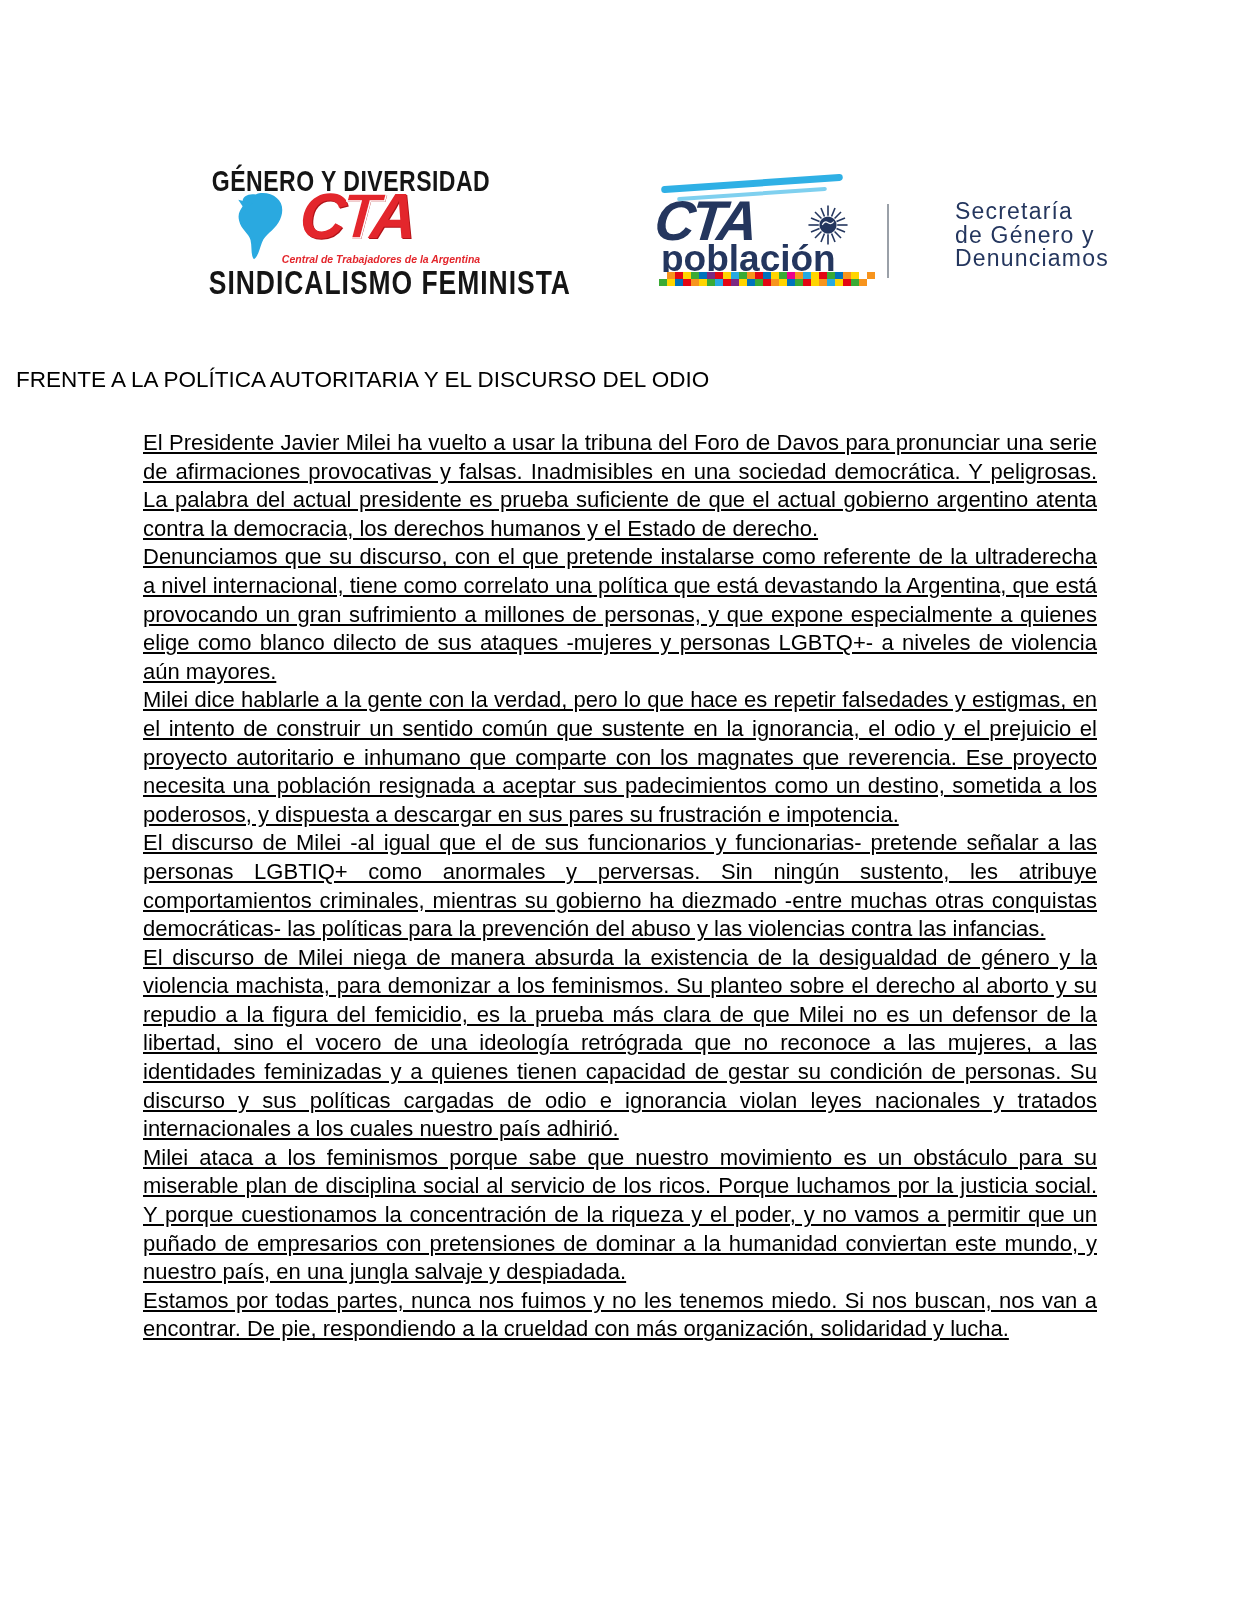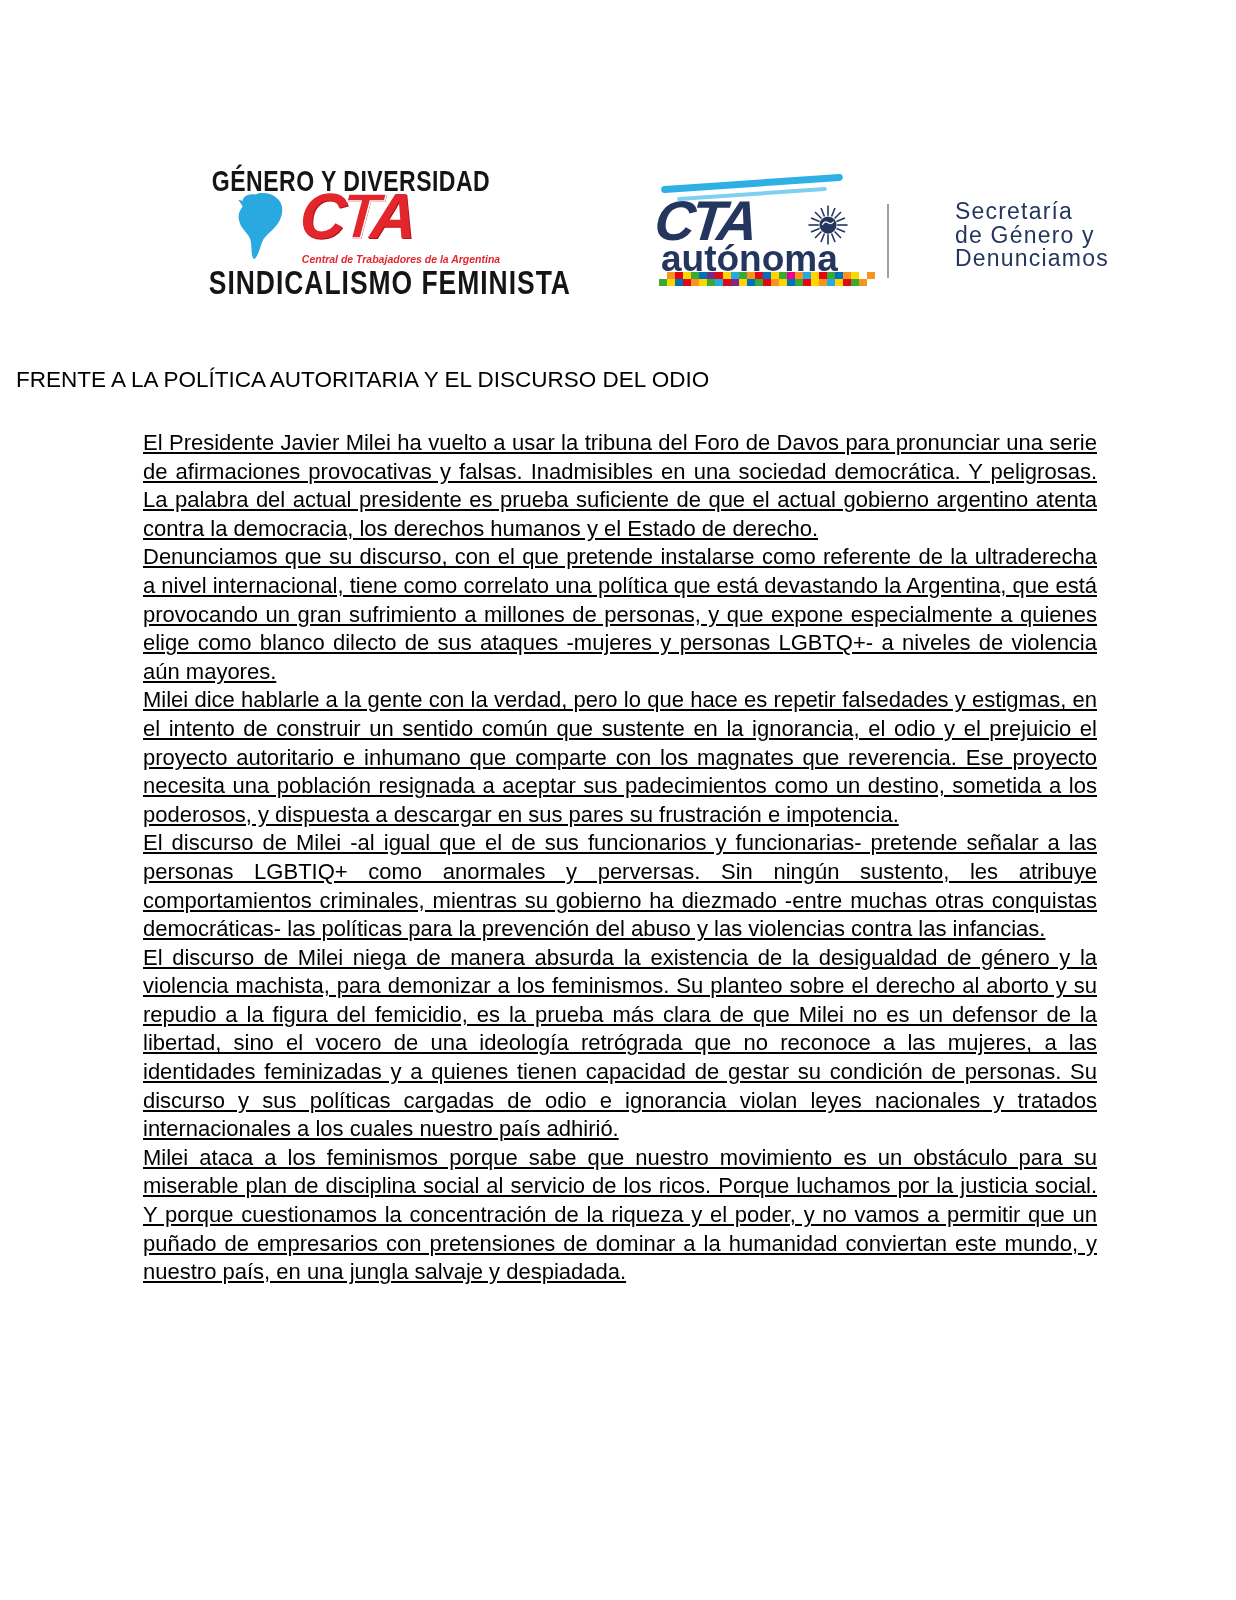--- a/index.html
+++ b/index.html
@@ -23,21 +23,21 @@
   .sa-shape { position:absolute; left:14px; top:2px; width:82px; height:70px; }
   .cta-red {
     position:absolute; left:94px; top:-10px;
     font-size:64px; font-weight:bold; font-style:italic; letter-spacing:-5px;
     color:#e3262c; transform:skewX(-4deg); white-space:nowrap;
     text-shadow:1px 1px 0 #b01217;
   }
   .cta-red .mid-t { color:#e3262c; -webkit-text-stroke:1.5px #ffffff; }
   .lf-central {
     position:absolute; left:70px; top:89px; width:210px;
-    font-size:10.5px; font-weight:bold; font-style:italic; color:#e3262c; white-space:nowrap;margin-left:20px;
+    font-size:10.5px; font-weight:bold; font-style:italic; color:#e3262c; white-space:nowrap;
   }
   .lf-bottom {
     position:absolute; left:0; top:101px; width:100%;
     font-weight:bold; font-size:27px; color:#151515; letter-spacing:1px;
     transform:scale(0.98,1.2); transform-origin:center top; white-space:nowrap;
   }
 
   
   .logo-autonoma { position:absolute; left:645px; top:176px; width:430px; height:132px; }
   .brush1 { position:absolute; left:16px; top:4px; width:182px; height:7px; background:#2fb0e5; border-radius:5px; transform:rotate(-4deg); }
@@ -109,21 +109,21 @@
         <line x1="14.3" y1="14.3" x2="8.7" y2="8.7"></line>
           <line x1="16.9" y1="12.6" x2="13.9" y2="5.2"></line>
         <line x1="20" y1="12" x2="20" y2="3"></line>
           <line x1="23.1" y1="12.6" x2="26.1" y2="5.2"></line>
         <line x1="25.7" y1="14.3" x2="31.3" y2="8.7"></line>
           <line x1="27.4" y1="16.9" x2="34.8" y2="13.9"></line>
       </g>
       <circle cx="20" cy="20" r="7.5" fill="#24365e"></circle>
       <path d="M15,20 q2,-4 5,-2 q3,2 5,-1" stroke="#ffffff" stroke-width="1" fill="none"></path>
     </svg>
-    <span class="autonoma-word">autónoma</span>
+    <span class="autonoma-word">población</span>
     <div class="mosaic">
         <span style="background: rgb(255, 255, 255);"></span>
         <span style="background: rgb(247, 148, 29);"></span>
         <span style="background: rgb(227, 6, 19);"></span>
         <span style="background: rgb(255, 213, 0);"></span>
         <span style="background: rgb(58, 170, 53);"></span>
         <span style="background: rgb(0, 114, 188);"></span>
         <span style="background: rgb(123, 41, 130);"></span>
         <span style="background: rgb(227, 6, 19);"></span>
         <span style="background: rgb(255, 213, 0);"></span>
@@ -183,15 +183,16 @@
 
   <h1 class="doc-title">FRENTE A LA POLÍTICA AUTORITARIA Y EL DISCURSO DEL ODIO</h1>
 
   <div class="doc-body">
     <p>El Presidente Javier Milei ha vuelto a usar la tribuna del Foro de Davos para pronunciar una serie de afirmaciones provocativas y falsas. Inadmisibles en una sociedad democrática. Y peligrosas. La palabra del actual presidente es prueba suficiente de que el actual gobierno argentino atenta contra la democracia, los derechos humanos y el Estado de derecho.</p>
     <p>Denunciamos que su discurso, con el que pretende instalarse como referente de la ultraderecha a nivel internacional, tiene como correlato una política que está devastando la Argentina, que está provocando un gran sufrimiento a millones de personas, y que expone especialmente a quienes elige como blanco dilecto de sus ataques -mujeres y personas LGBTQ+- a niveles de violencia aún mayores.</p>
     <p>Milei dice hablarle a la gente con la verdad, pero lo que hace es repetir falsedades y estigmas, en el intento de construir un sentido común que sustente en la ignorancia, el odio y el prejuicio el proyecto autoritario e inhumano que comparte con los magnates que reverencia. Ese proyecto necesita una población resignada a aceptar sus padecimientos como un destino, sometida a los poderosos, y dispuesta a descargar en sus pares su frustración e impotencia.</p>
     <p>El discurso de Milei -al igual que el de sus funcionarios y funcionarias- pretende señalar a las personas LGBTIQ+ como anormales y perversas. Sin ningún sustento, les atribuye comportamientos criminales, mientras su gobierno ha diezmado -entre muchas otras conquistas democráticas- las políticas para la prevención del abuso y las violencias contra las infancias.</p>
     <p>El discurso de Milei niega de manera absurda la existencia de la desigualdad de género y la violencia machista, para demonizar a los feminismos. Su planteo sobre el derecho al aborto y su repudio a la figura del femicidio, es la prueba más clara de que Milei no es un defensor de la libertad, sino el vocero de una ideología retrógrada que no reconoce a las mujeres, a las identidades feminizadas y a quienes tienen capacidad de gestar su condición de personas. Su discurso y sus políticas cargadas de odio e ignorancia violan leyes nacionales y tratados internacionales a los cuales nuestro país adhirió.</p>
     <p>Milei ataca a los feminismos porque sabe que nuestro movimiento es un obstáculo para su miserable plan de disciplina social al servicio de los ricos. Porque luchamos por la justicia social. Y porque cuestionamos la concentración de la riqueza y el poder, y no vamos a permitir que un puñado de empresarios con pretensiones de dominar a la humanidad conviertan este mundo, y nuestro país, en una jungla salvaje y despiadada.</p>
+    <p>Estamos por todas partes, nunca nos fuimos y no les tenemos miedo. Si nos buscan, nos van a encontrar. De pie, respondiendo a la crueldad con más organización, solidaridad y lucha.</p>
   </div>
 
 </div>
 
 </body></html>

